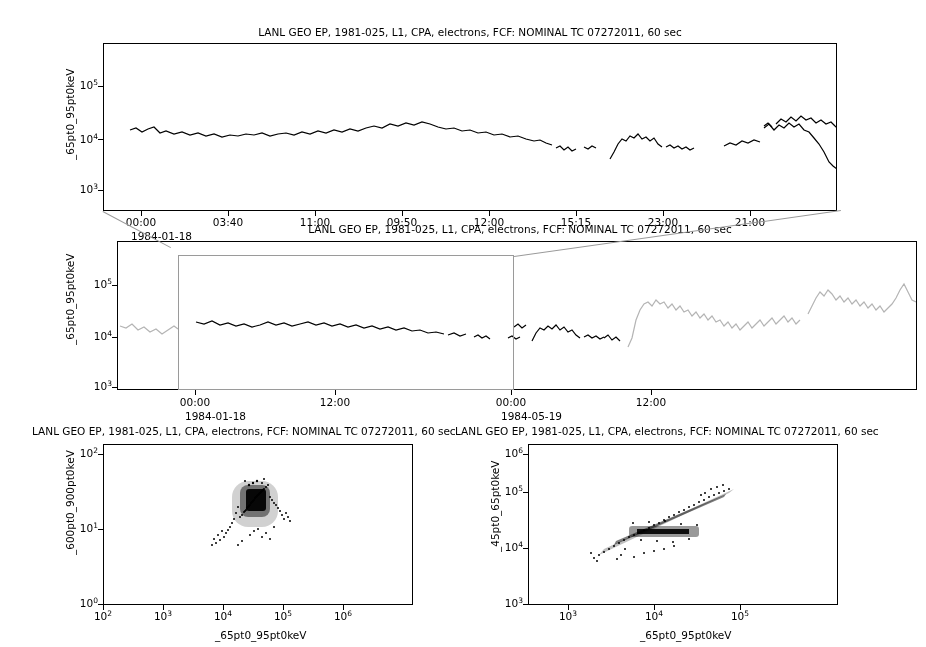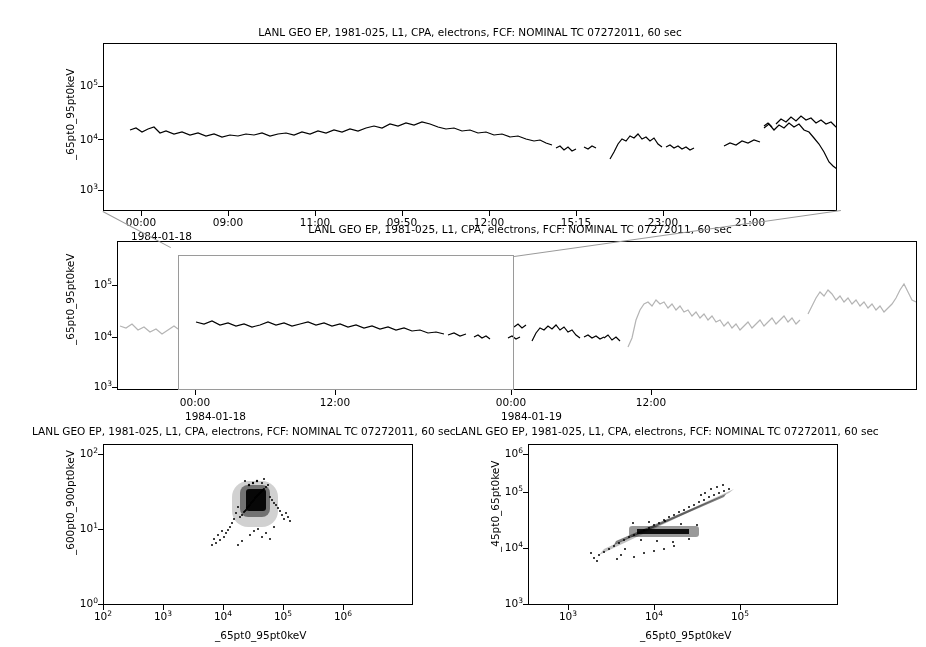--- a/index.html
+++ b/index.html
@@ -121,21 +121,21 @@
   </div>
 
   <div class="tick-label-y" style="left:64px; top:183px; width:34px;">10<sup class="exp">3</sup></div>
   <div class="tick-label-y" style="left:64px; top:133px; width:34px;">10<sup class="exp">4</sup></div>
   <div class="tick-label-y" style="left:64px; top:79px; width:34px;">10<sup class="exp">5</sup></div>
   <div class="tick-mark-y" style="left:98px; top:190px; width:5px;"></div>
   <div class="tick-mark-y" style="left:98px; top:139px; width:5px;"></div>
   <div class="tick-mark-y" style="left:98px; top:86px; width:5px;"></div>
 
   <div class="tick-label-x" style="left:113px; top:216px; width:56px;">00:00</div>
-  <div class="tick-label-x" style="left:200px; top:216px; width:56px;">09:00</div>
+  <div class="tick-label-x" style="left:200px; top:216px; width:56px;">03:40</div>
   <div class="tick-label-x" style="left:287px; top:216px; width:56px;">11:00</div>
   <div class="tick-label-x" style="left:374px; top:216px; width:56px;">09:50</div>
   <div class="tick-label-x" style="left:461px; top:216px; width:56px;">12:00</div>
   <div class="tick-label-x" style="left:548px; top:216px; width:56px;">15:15</div>
   <div class="tick-label-x" style="left:635px; top:216px; width:56px;">23:00</div>
   <div class="tick-label-x" style="left:722px; top:216px; width:56px;">21:00</div>
 
   <div class="tick-mark-x" style="left:141px; top:211px; height:5px;"></div>
   <div class="tick-mark-x" style="left:228px; top:211px; height:5px;"></div>
   <div class="tick-mark-x" style="left:315px; top:211px; height:5px;"></div>
@@ -188,21 +188,21 @@
   <div class="tick-label-x" style="left:307px; top:396px; width:56px;">12:00</div>
   <div class="tick-label-x" style="left:483px; top:396px; width:56px;">00:00</div>
   <div class="tick-label-x" style="left:623px; top:396px; width:56px;">12:00</div>
 
   <div class="tick-mark-x" style="left:195px; top:390px; height:5px;"></div>
   <div class="tick-mark-x" style="left:335px; top:390px; height:5px;"></div>
   <div class="tick-mark-x" style="left:511px; top:390px; height:5px;"></div>
   <div class="tick-mark-x" style="left:651px; top:390px; height:5px;"></div>
 
   <div class="datestamp" style="left:185px; top:410px;">1984-01-18</div>
-  <div class="datestamp" style="left:501px; top:410px;">1984-01-19</div>
+  <div class="datestamp" style="left:501px; top:410px;">1984-05-19</div>
 </div>
 
 <div class="panel">
   <div class="title" style="left:32px; top:425px; width:500px; text-align:left;">LANL GEO EP, 1981-025, L1, CPA, electrons, FCF: NOMINAL TC 07272011, 60 sec</div>
 
   <div class="ylabel" style="left:64px; top:555px;"><span>_600pt0_900pt0keV</span></div>
 
   <div class="axes" style="left:103px; top:444px; width:310px; height:161px;">
     <svg class="trace" width="310" height="161">
       <g fill="#000000">

